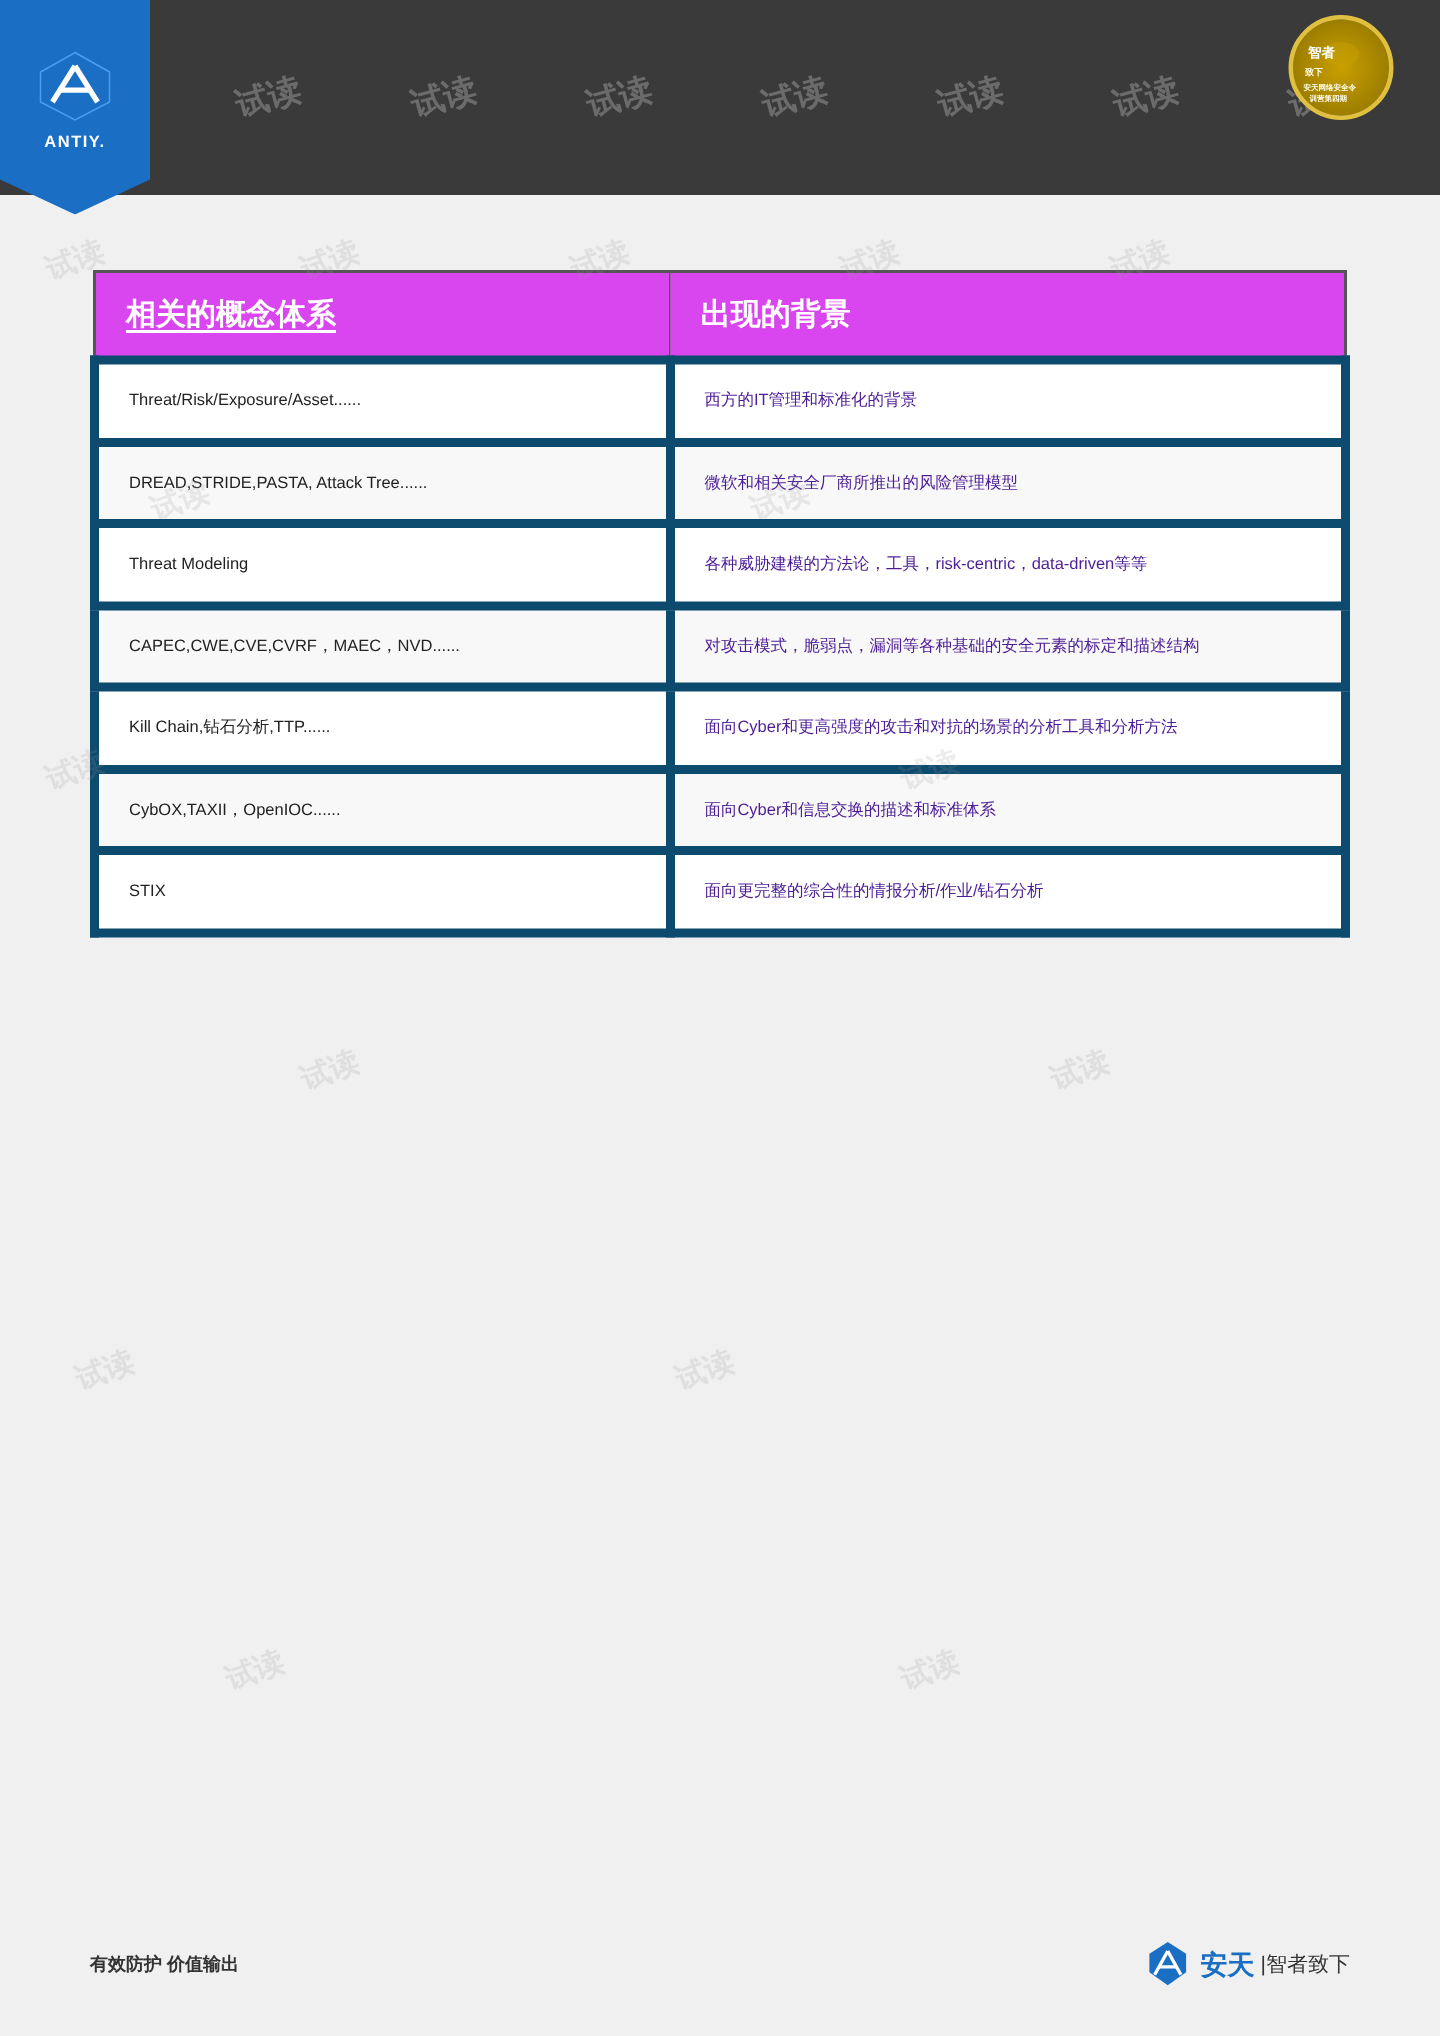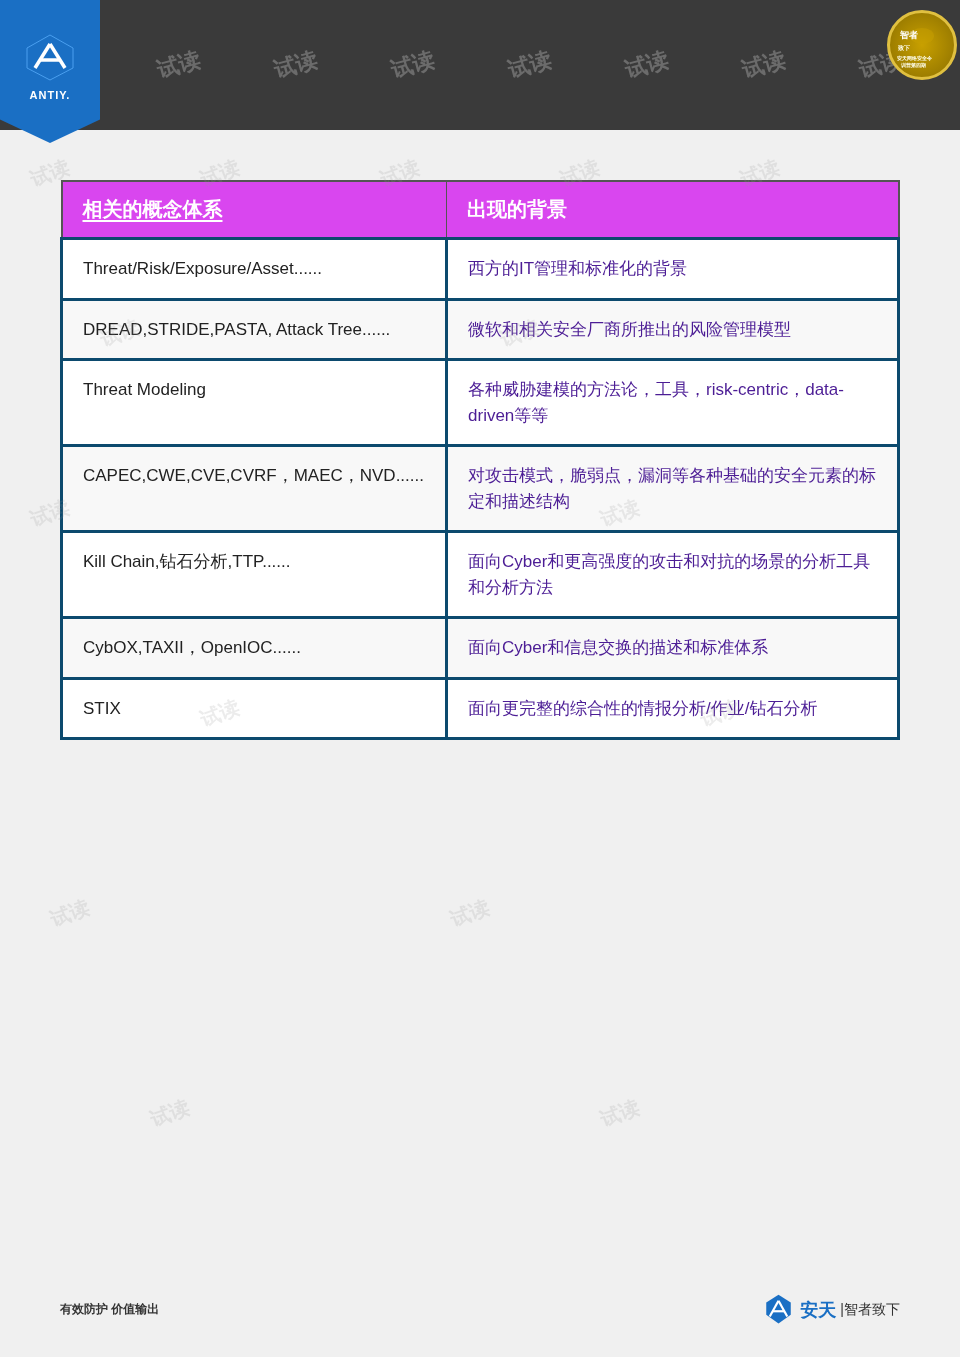--- a/index.html
+++ b/index.html
@@ -62,27 +62,27 @@
       color: rgba(200, 200, 200, 0.35);
       font-size: 22px;
       font-weight: bold;
       transform: rotate(-15deg);
       white-space: nowrap;
       user-select: none;
     }
 
     .header-badge {
       position: absolute;
-      right: 3px;
+      right: 21px;
       top: 10px;
       width: 90px;
       height: 70px;
       display: flex;
       flex-direction: column;
-      align-items: flex-end;
+      align-items: center;
       justify-content: center;
     }
 
     .badge-circle {
       width: 70px;
       height: 70px;
       border-radius: 50%;
       background: radial-gradient(circle, #c8a000, #8b6f00);
       border: 3px solid #e0c040;
       display: flex;
@@ -141,23 +141,23 @@
       text-decoration: underline;
       text-underline-offset: 4px;
     }
 
     .data-table th.right-header {
       width: 54%;
     }
 
     .data-table td {
       padding: 16px 20px;
-      font-size: 17px;
+      font-size: 11px;
       vertical-align: top;
-      border: 3px solid #0c4a6e;
+      border: 6px solid #0c4a6e;
       line-height: 1.5;
     }
 
     .data-table tr:nth-child(even) {
       background: #f8f8f8;
     }
 
     .data-table tr:nth-child(odd) {
       background: #fff;
     }

